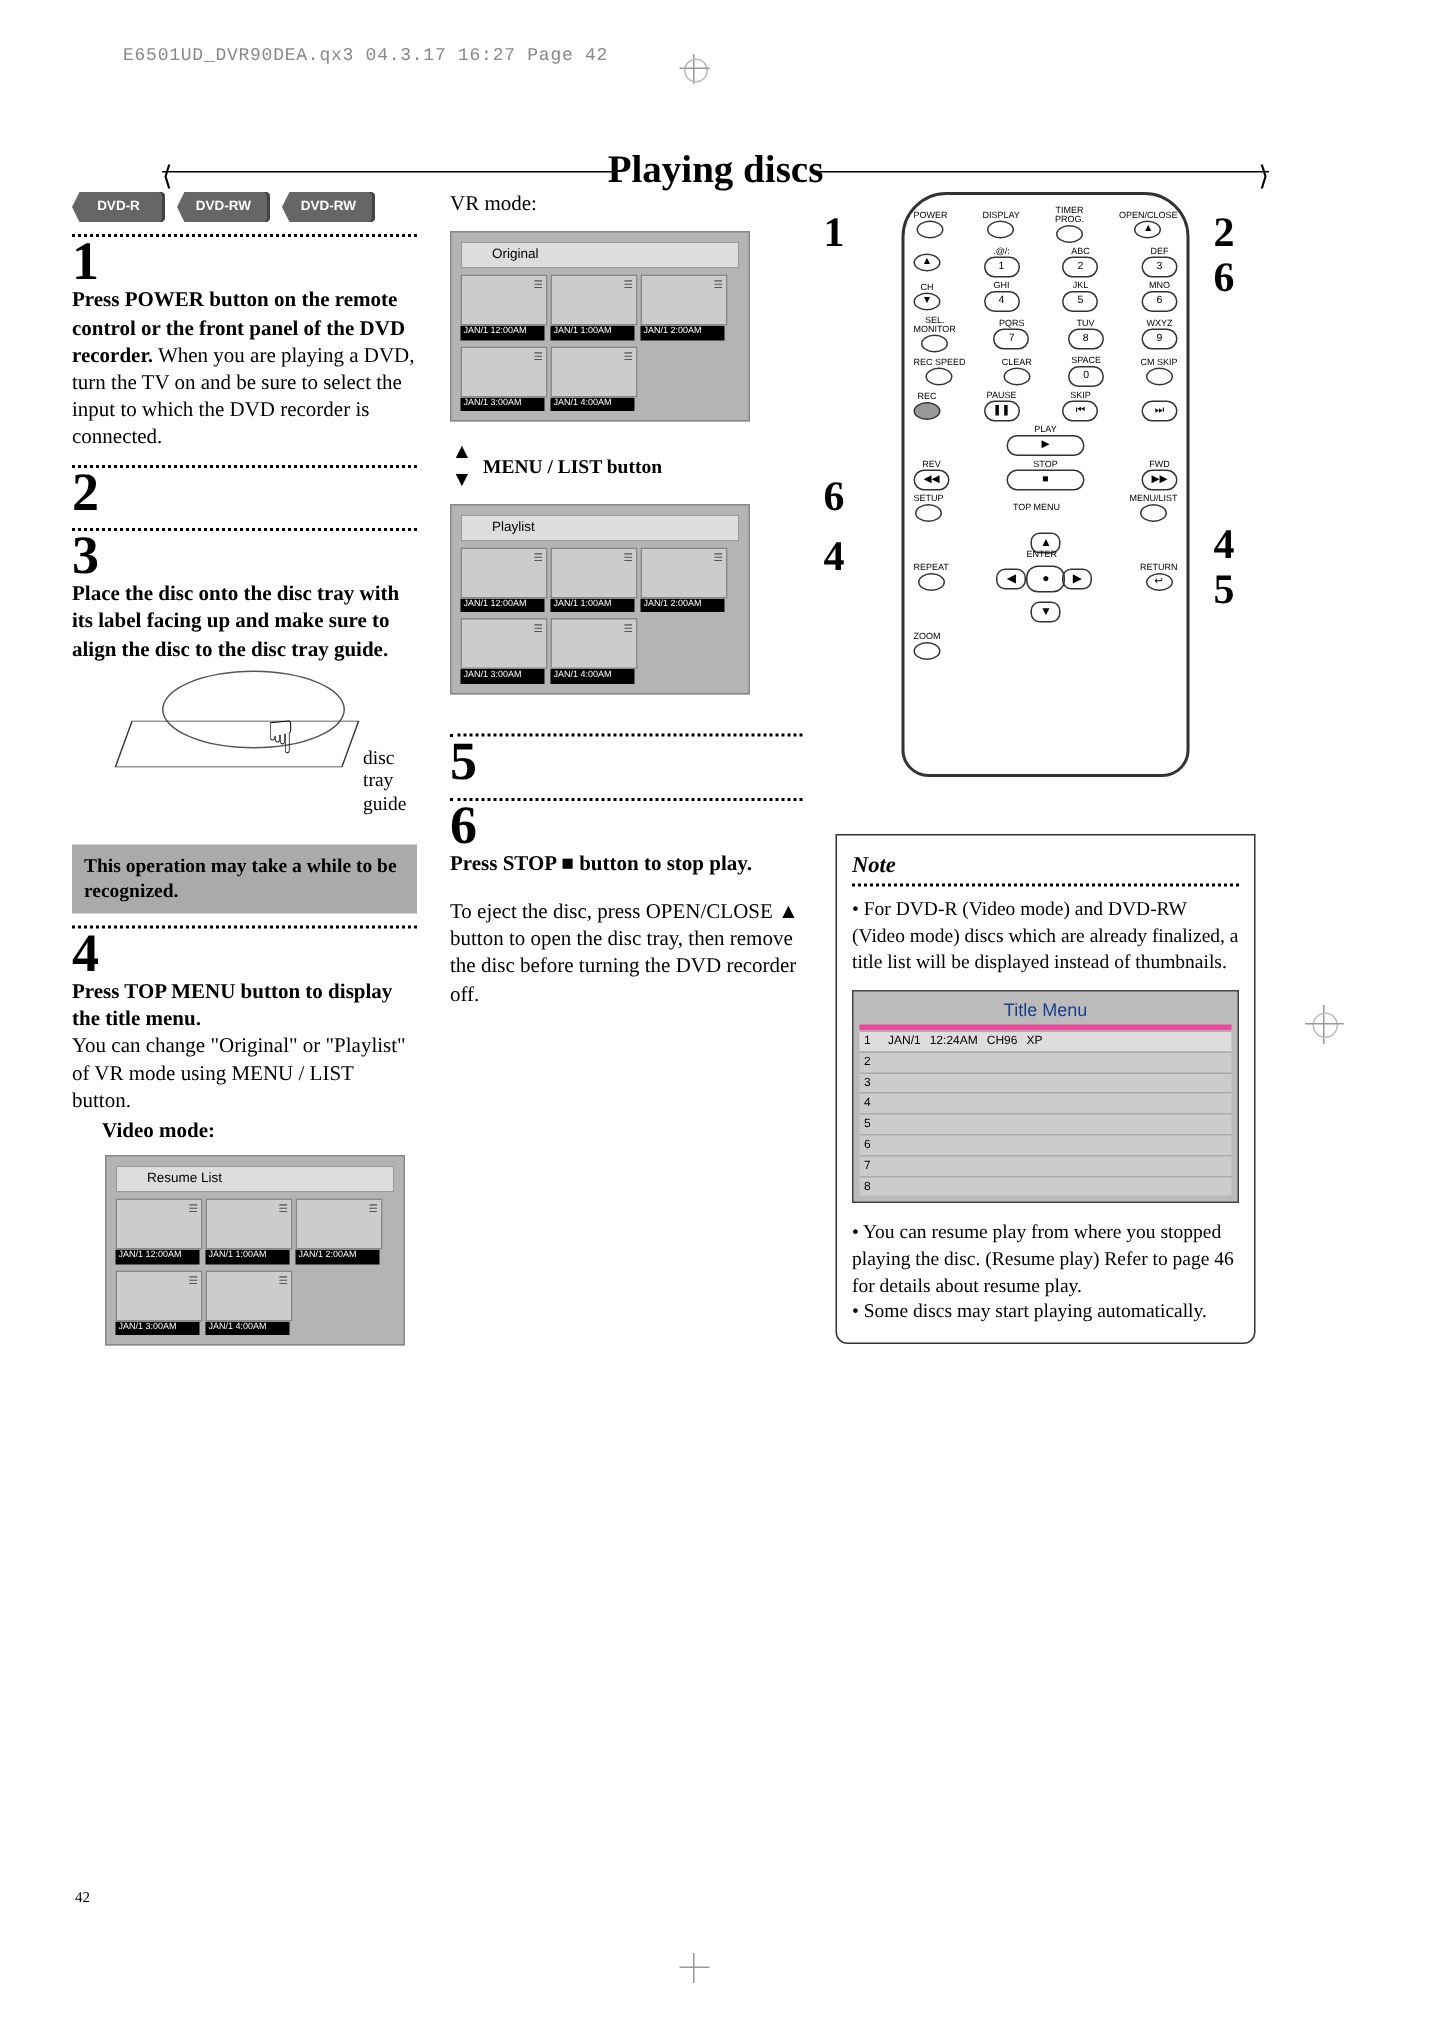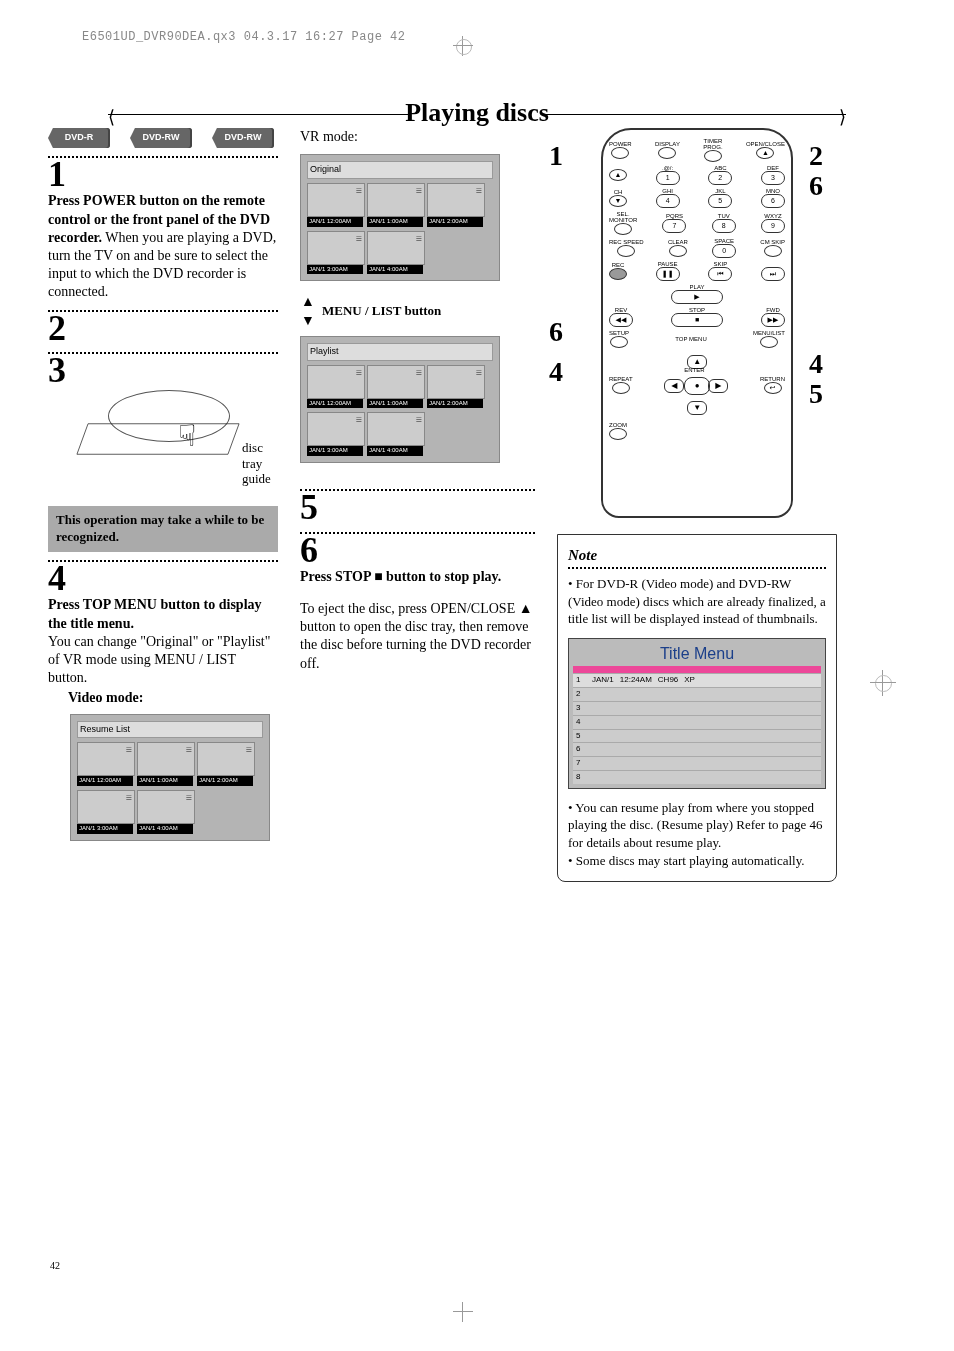--- a/index.html
+++ b/index.html
@@ -119,21 +119,21 @@
   }
   .stepnum {
     font-size: 36px;
     font-weight: bold;
     font-family: Georgia, serif;
     line-height: 0.9;
     margin: 0 0 2px 0;
   }
   .step-body b { font-weight: bold; }
 
-  .disc-badges { display:flex; gap:20px; margin-bottom:4px; }
+  .disc-badges { display:flex; gap:8px; margin-bottom:4px; }
   .badge { width:62px; height:20px; background:#666; border-radius:3px; color:#fff; font-size:9px; font-weight:bold; display:flex; align-items:center; justify-content:center; font-family:Arial,sans-serif; box-shadow: -2px 0 0 #444 inset; clip-path: polygon(8% 0,100% 0,100% 100%,8% 100%,0 50%); }
   .badge.small-top { position:relative; }
   .badge .top { position:absolute; top:-9px; right:4px; color:#000; font-size:8px; }
 
   .warn-box {
     background:#aaa;
     color:#000;
     font-weight:bold;
     font-size:13px;
     padding:6px 8px;
@@ -146,21 +146,21 @@
     background:#b4b4b4;
     border:1px solid #888;
     padding:6px;
     margin:6px 0 12px 0;
     font-family: Arial, sans-serif;
   }
   .thumb-panel .hdr {
     background:#ddd;
     border:1px solid #999;
     font-size:9px;
-    padding:2px 2px;
+    padding:2px 20px;
     margin-bottom:4px;
   }
   .thumb-grid { display:flex; flex-wrap:wrap; gap:4px; }
   .thumb-cell { width:56px; }
   .thumb-cell .pic { width:56px; height:32px; background:#ccc; border:1px solid #888; position:relative; }
   .thumb-cell .pic::after{ content:"☰"; position:absolute; top:2px; right:2px; font-size:7px; color:#555;}
   .thumb-cell .cap { font-size:6px; color:#fff; background:#000; padding:1px 2px; white-space:nowrap; }
 
   .menu-list-label { font-weight:bold; font-size:13px; }
   .menu-list .arrows { display:inline-block; width:16px; text-align:center; }
@@ -199,38 +199,38 @@
   .remote .dpad .ctr{ left:28px; top:22px; width:24px; height:16px; border:1px solid #333; border-radius:8px; position:absolute; display:flex; align-items:center; justify-content:center; font-size:8px;}
 
   .callout { position:absolute; font-size:28px; font-weight:bold; font-family:Georgia,serif; }
 
   .note-box {
     border:1px solid #333;
     border-radius: 0 0 8px 8px;
     padding:10px 10px 12px 10px;
     font-size:13px;
     line-height:1.35;
-    margin-top:16px;
+    margin-top:38px;
   }
   .note-box .note-title {
     font-style: italic;
     font-weight: bold;
     font-size:15px;
     margin-bottom:2px;
   }
   .note-box .dotted2 { border-top:2px dotted #000; margin-bottom:6px;}
   .title-menu {
     border:1px solid #444;
     background:#bbb;
     padding:4px;
     margin:10px 0;
     font-family: Arial, sans-serif;
     font-size:9px;
   }
-  .title-menu .tm-hdr { color:#1b3f8a; text-align:center; font-size:16px; border-bottom:7px solid #ec4899; padding-bottom:2px; }
+  .title-menu .tm-hdr { color:#1b3f8a; text-align:center; font-size:12px; border-bottom:4px solid #ec4899; padding-bottom:2px; }
   .title-menu .tm-row { display:flex; gap:6px; background:#ccc; border-top:1px solid #aaa; padding:1px 3px; font-size:8px;}
   .title-menu .tm-row.hl { background:#ddd; }
   .title-menu .tm-row span:first-child{ width:10px; }
 
   .pagenum { position:absolute; left:50px; bottom:80px; font-size:10px; }
 </style>
 </head>
 <body>
 
 <div class="page">
@@ -265,20 +265,23 @@
       <div class="step-body">
         <b>Press POWER button on the remote control or the front panel of the DVD recorder.</b>
         <span>When you are playing a DVD, turn the TV on and be sure to select the input to which the DVD recorder is connected.</span>
       </div>
 
       <div class="dotted"></div>
       <div class="stepnum">2</div>
 
       <div class="dotted"></div>
       <div class="stepnum">3</div>
+      <div class="step-body">
+        <b>Place the disc onto the disc tray with its label facing up and make sure to align the disc to the disc tray guide.</b>
+      </div>
       <div class="disc-illus">
         <div class="disc"></div>
           <div class="tray"></div>
           <div class="hand">☟</div>
         <div class="lbls" style="white-space:pre;">disc
 tray
 guide</div>
       </div>
       <div class="warn-box">This operation may take a while to be recognized.</div>
 

